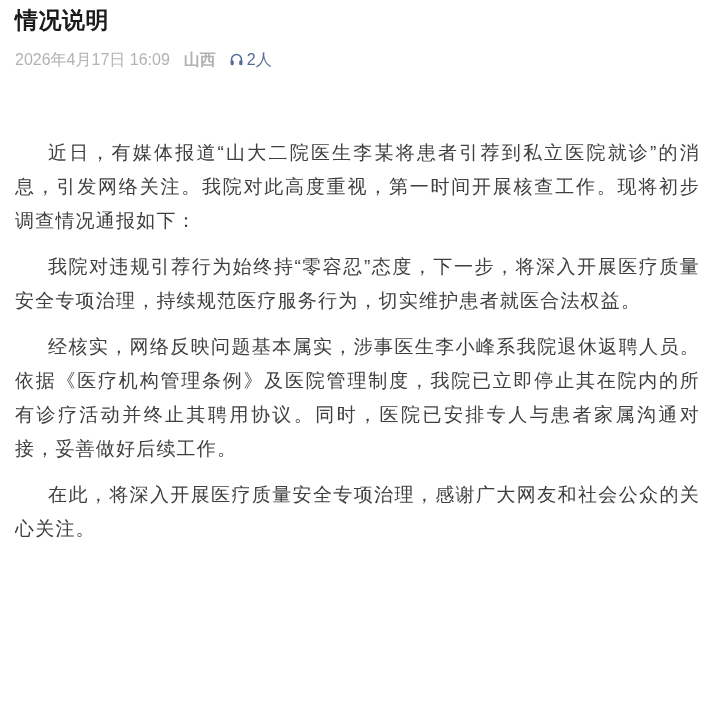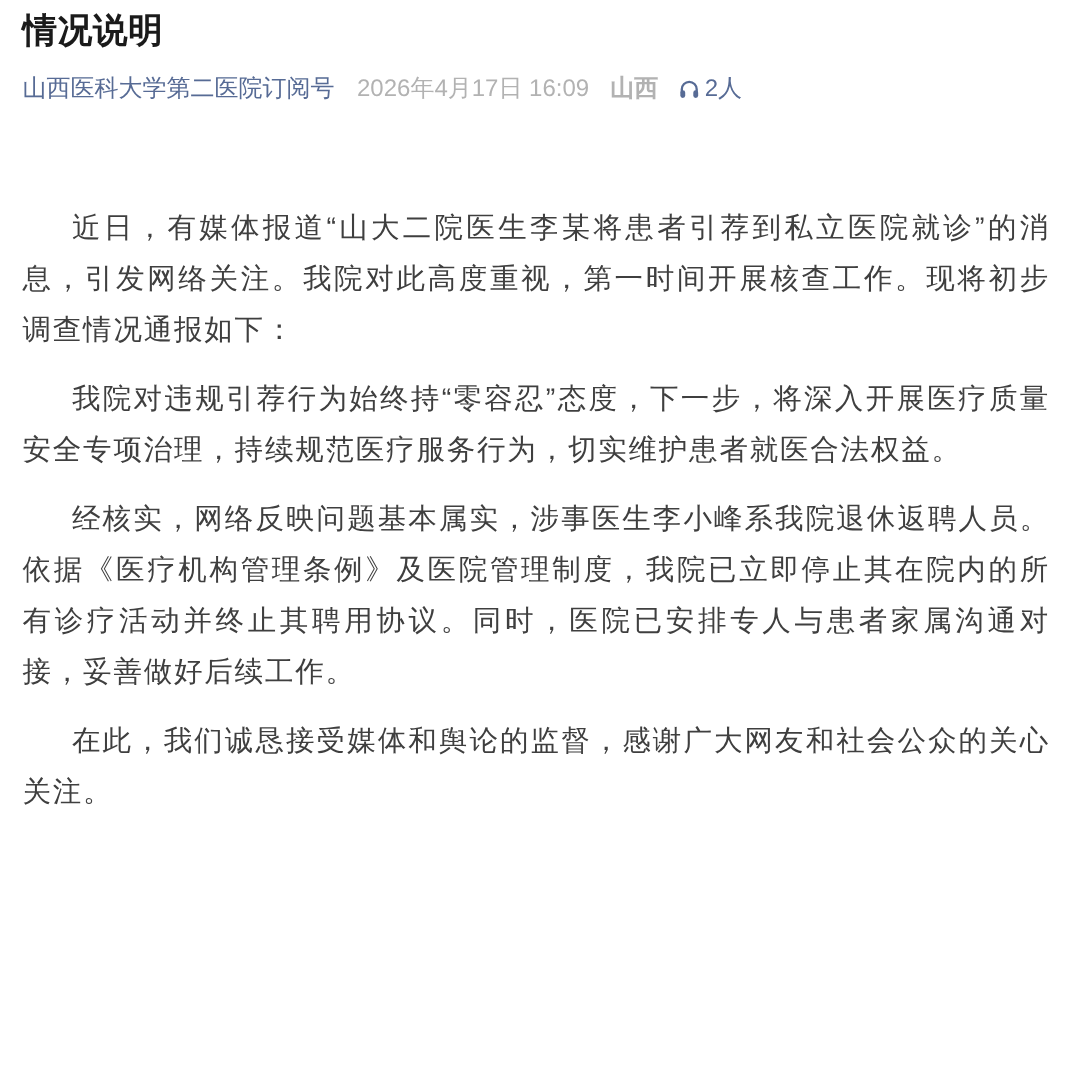--- a/index.html
+++ b/index.html
@@ -79,37 +79,36 @@
   .signature .sig-date { margin-top: 13px; }
 </style>
 </head>
 <body>
 
 <div class="page">
 
   <h1 class="article-title">情况说明</h1>
 
   <div class="meta">
-    <a class="account-link">山西医科大学第二医院订阅号</a>
     <span class="meta-gray meta-datetime">2026年4月17日 16:09</span>
     <span class="meta-gray meta-location">山西</span>
     <span class="listen-group">
       <svg width="17" height="17" viewBox="0 0 24 24" aria-hidden="true">
         <path d="M5 15v-3a7 7 0 0 1 14 0v3" fill="none" stroke="#576b95" stroke-width="2.2" stroke-linecap="round"></path>
         <rect x="3.6" y="13" width="4.6" height="7.2" rx="2.3" fill="#576b95"></rect>
         <rect x="15.8" y="13" width="4.6" height="7.2" rx="2.3" fill="#576b95"></rect>
       </svg>
       <span>2人</span>
     </span>
   </div>
 
   <div class="article-body">
     <p>近日，有媒体报道“山大二院医生李某将患者引荐到私立医院就诊”的消息，引发网络关注。我院对此高度重视，第一时间开展核查工作。现将初步调查情况通报如下：</p>
     <p>我院对违规引荐行为始终持“零容忍”态度，下一步，将深入开展医疗质量安全专项治理，持续规范医疗服务行为，切实维护患者就医合法权益。</p>
     <p>经核实，网络反映问题基本属实，涉事医生李小峰系我院退休返聘人员。依据《医疗机构管理条例》及医院管理制度，我院已立即停止其在院内的所有诊疗活动并终止其聘用协议。同时，医院已安排专人与患者家属沟通对接，妥善做好后续工作。</p>
-    <p>在此，我们诚恳接受媒体和舆论的监督，感谢广大网友和社会公众的关心关注。</p>
+    <p>在此，将深入开展医疗质量安全专项治理，感谢广大网友和社会公众的关心关注。</p>
   </div>
 
   <div class="signature">
     <p class="sig-org">山西医科大学第二医院</p>
   </div>
 
 </div>
 
 </body></html>

